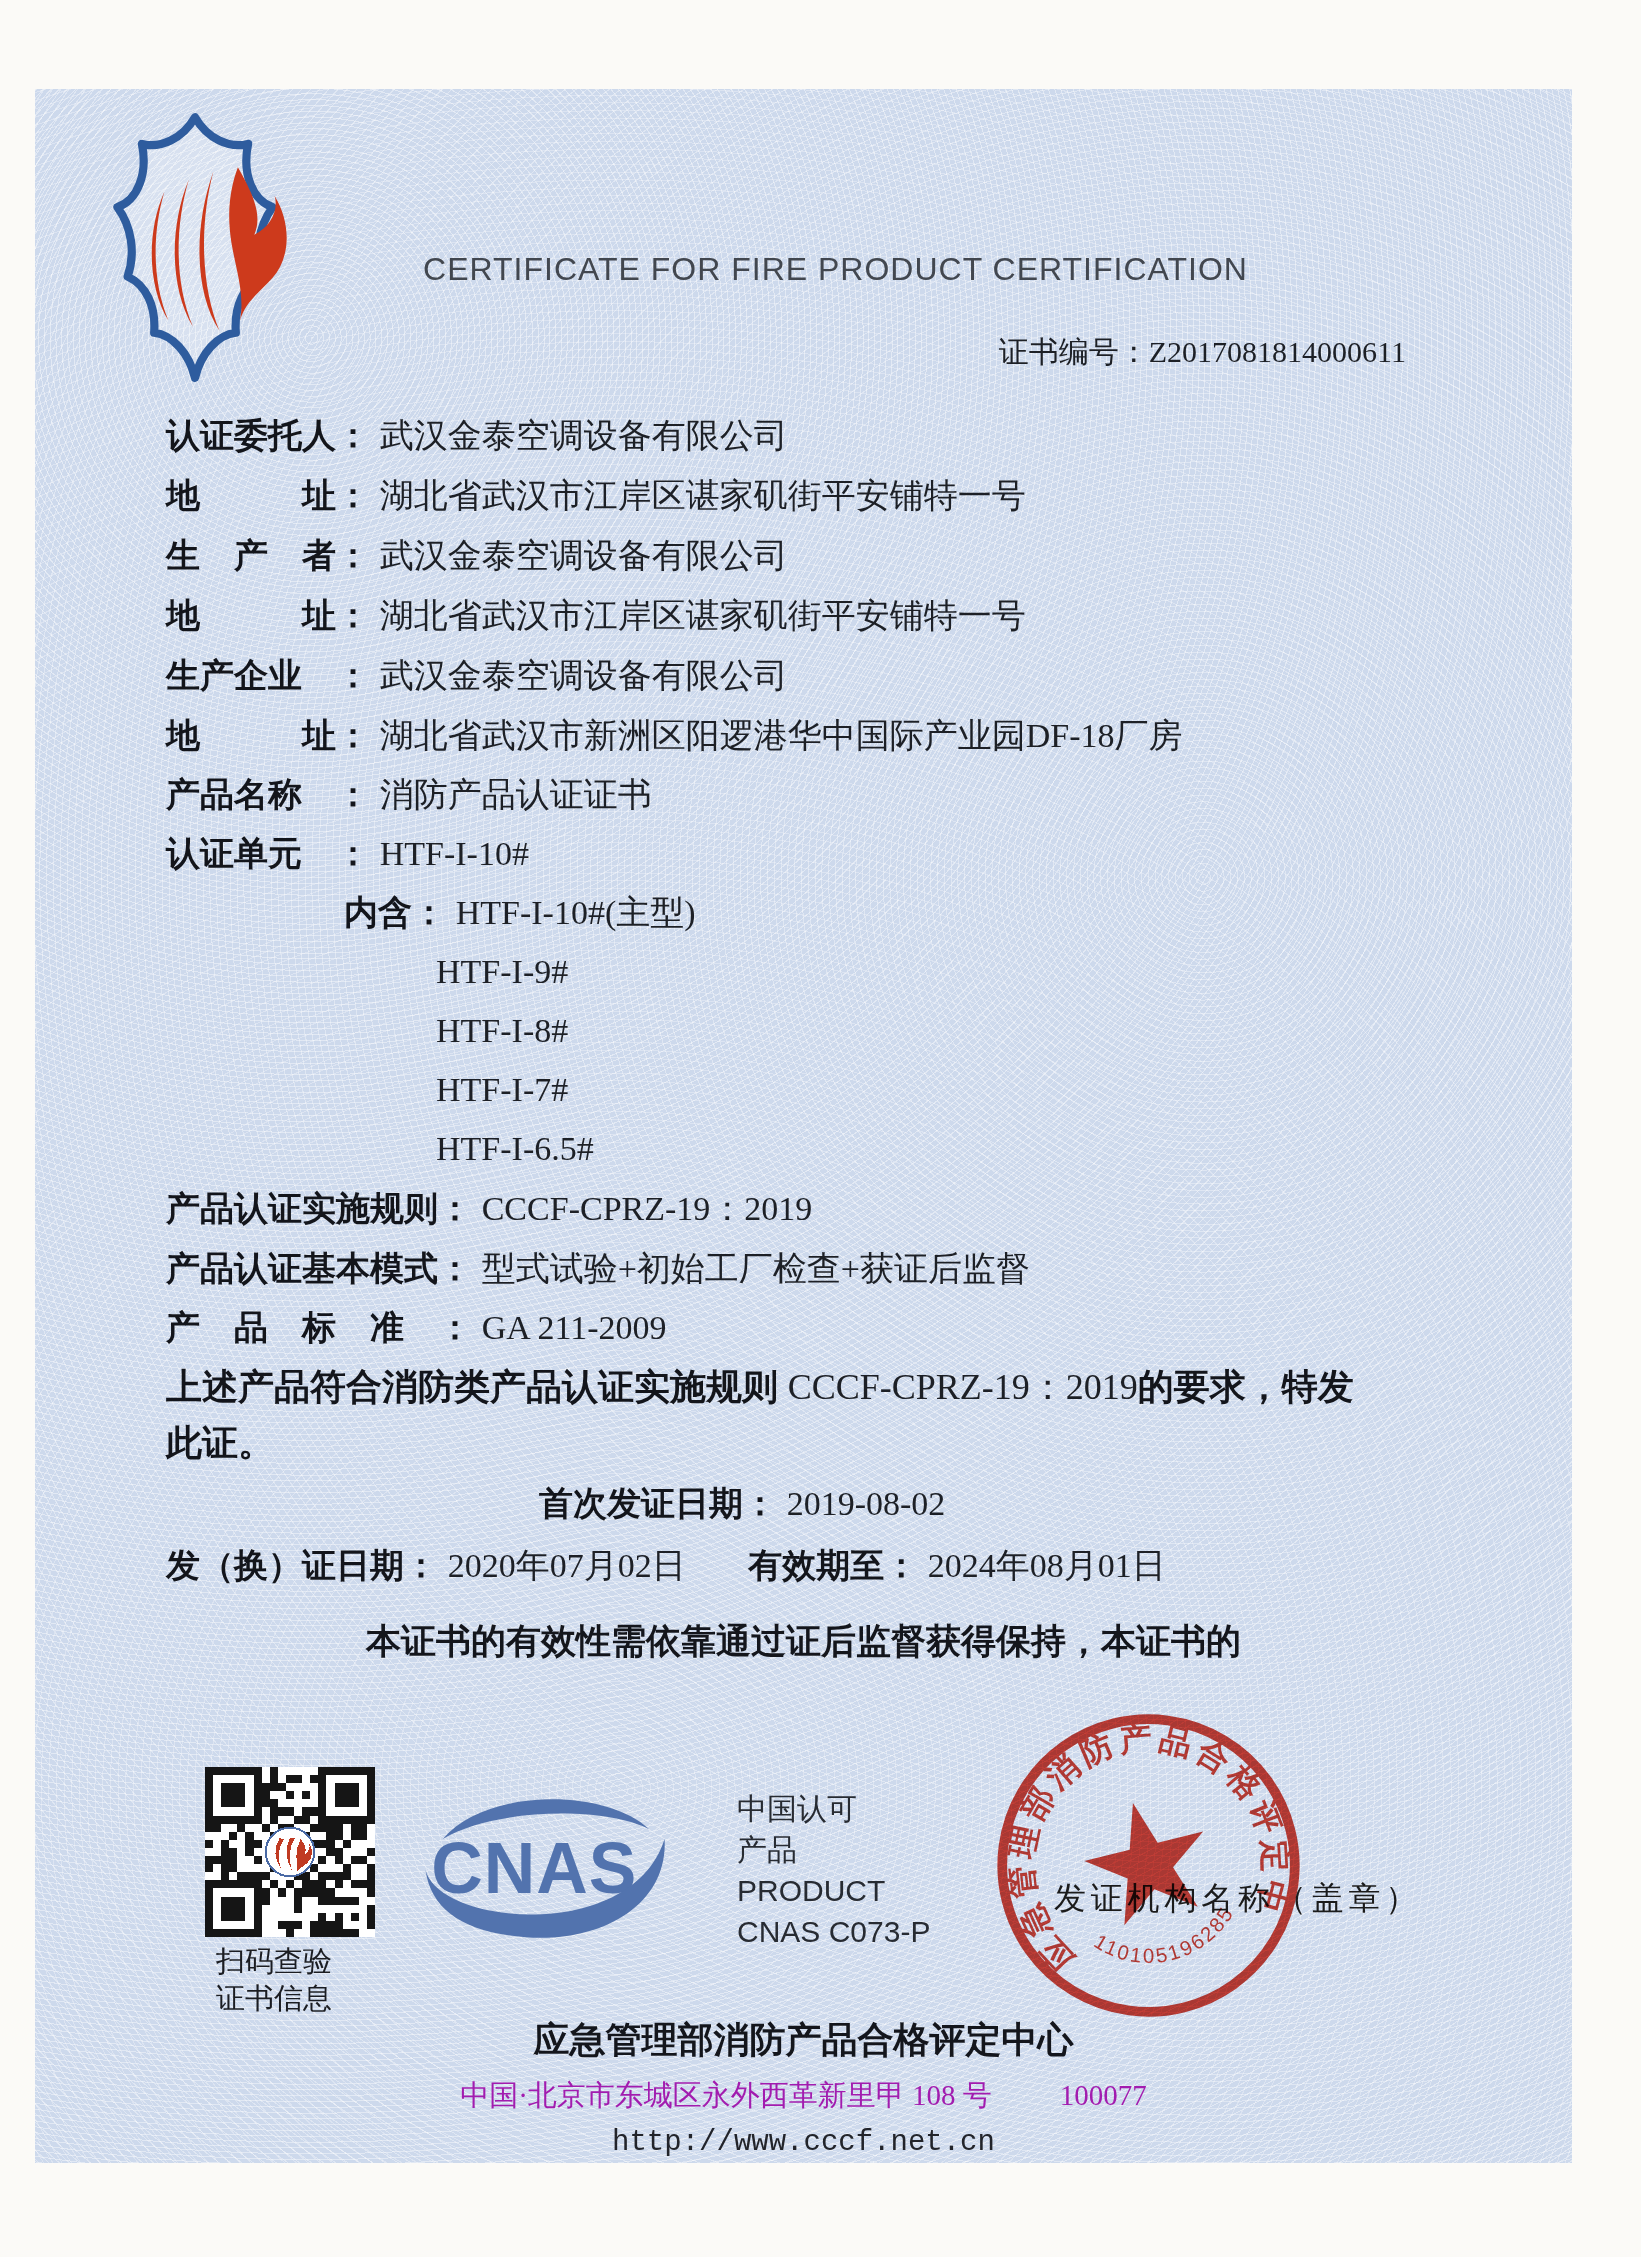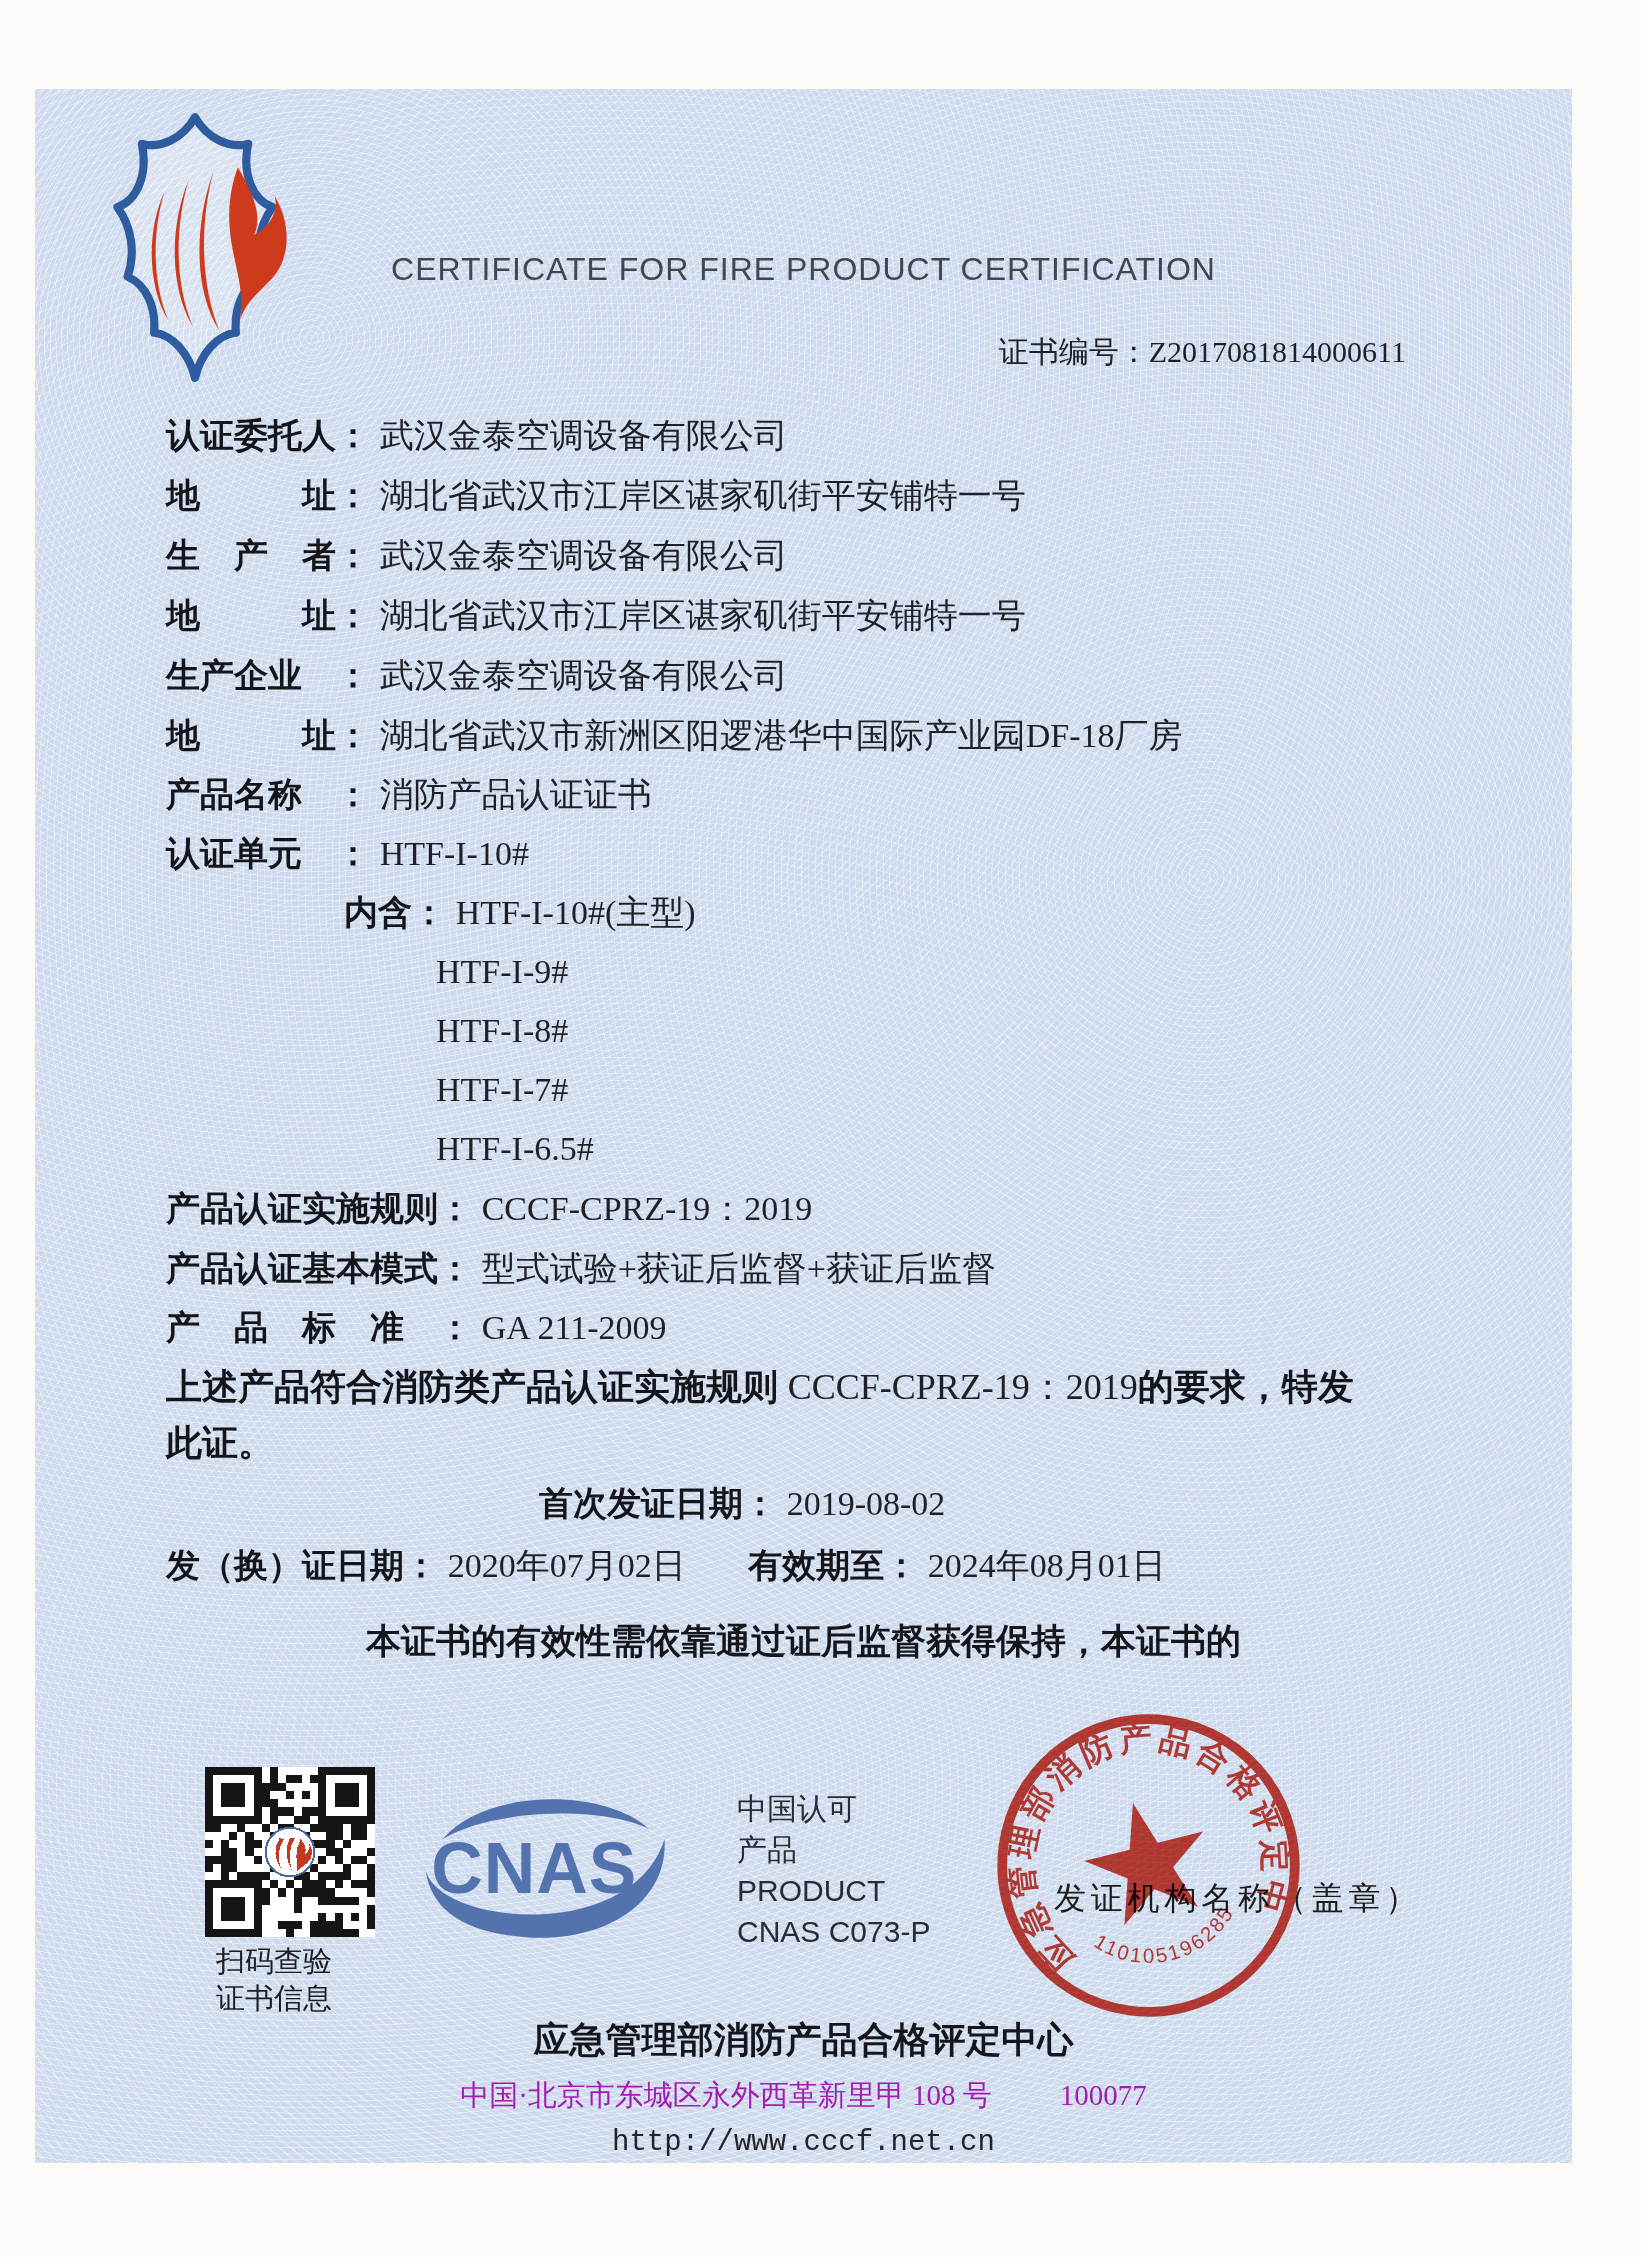--- a/index.html
+++ b/index.html
@@ -13,21 +13,21 @@
       repeating-radial-gradient(circle at 18% 12%, rgba(255,255,255,.42) 0 1px, rgba(205,217,236,0) 1px 5.8px),
       repeating-radial-gradient(circle at 76% 38%, rgba(255,255,255,.36) 0 1px, rgba(205,217,236,0) 1px 6.8px),
       repeating-radial-gradient(circle at 38% 82%, rgba(255,255,255,.30) 0 1px, rgba(205,217,236,0) 1px 7.7px);}
   .abs{position:absolute;}
   .center{left:35px;width:1537px;text-align:center;}
   .row{position:absolute;font-size:34px;white-space:nowrap;line-height:44px;}
   .lab{font-family:"Liberation Sans","DejaVu Sans",sans-serif;font-weight:700;color:#13151b;}
   .val{font-family:"Liberation Serif","DejaVu Serif",serif;color:#1d2026;margin-left:9.7px;}
   .val-noml{margin-left:0;}
   .title{font-size:45px;font-weight:700;letter-spacing:19.3px;color:#2e333c;}
-  .subtitle{font-size:32px;letter-spacing:1px;color:#42474f;font-weight:400;}
+  .subtitle{font-size:32px;letter-spacing:1px;color:#42474f;font-weight:400;padding-left:32px;}
   .certno{font-size:30px;font-family:"Liberation Serif","DejaVu Serif",serif;color:#1d2026;}
   .notice{font-size:35px;font-weight:700;color:#14161c;}
   .qr-caption{font-size:29px;line-height:37px;font-family:"Liberation Serif","DejaVu Serif",serif;color:#1b1d22;}
   .accred{font-size:30px;line-height:41px;color:#272b32;}
   .stamp{mix-blend-mode:multiply;transform:rotate(-14deg);opacity:.92;}
   .stamp-overlay{font-size:32px;letter-spacing:4.8px;font-family:"Liberation Serif","DejaVu Serif",serif;color:#1b1b1b;}
   .footer-org{font-size:36px;font-weight:700;color:#14161c;}
   .footer-addr{font-size:29px;font-family:"Liberation Serif","DejaVu Serif",serif;color:#a21caf;}
   .footer-url{font-size:29px;font-family:Liberation Mono, monospace;color:#22242a;}
   svg{position:absolute;}
@@ -66,21 +66,21 @@
   <div class="row" style="top:772px;left:166px"><span class="lab">产品名称　：</span><span class="val">消防产品认证证书</span></div>
   <div class="row" style="top:831px;left:166px"><span class="lab">认证单元　：</span><span class="val">HTF-I-10#</span></div>
 
   <div class="row" style="top:890px;left:344px"><span class="lab">内含：</span><span class="val">HTF-I-10#(主型)</span></div>
   <div class="row" style="top:949px;left:436px"><span class="val val-noml">HTF-I-9#</span></div>
   <div class="row" style="top:1008px;left:436px"><span class="val val-noml">HTF-I-8#</span></div>
   <div class="row" style="top:1067px;left:436px"><span class="val val-noml">HTF-I-7#</span></div>
   <div class="row" style="top:1126px;left:436px"><span class="val val-noml">HTF-I-6.5#</span></div>
 
   <div class="row" style="top:1186px;left:166px"><span class="lab">产品认证实施规则：</span><span class="val">CCCF-CPRZ-19：2019</span></div>
-  <div class="row" style="top:1246px;left:166px"><span class="lab">产品认证基本模式：</span><span class="val">型式试验+获证后监督+获证后监督</span></div>
+  <div class="row" style="top:1246px;left:166px"><span class="lab">产品认证基本模式：</span><span class="val">型式试验+初始工厂检查+获证后监督</span></div>
   <div class="row" style="top:1305px;left:166px"><span class="lab">产　品　标　准　：</span><span class="val">GA 211-2009</span></div>
 
   <div class="row" style="top:1365px;left:166px;font-size:36px">
     <span class="lab">上述产品符合消防类产品认证实施规则</span><span class="val">CCCF-CPRZ-19：2019</span><span class="lab">的要求，特发</span>
   </div>
   <div class="row" style="top:1421px;left:166px;font-size:36px"><span class="lab">此证。</span></div>
 
   <div class="row" style="top:1481px;left:539px">
     <span class="lab">首次发证日期：</span><span class="val">2019-08-02</span>
   </div>

